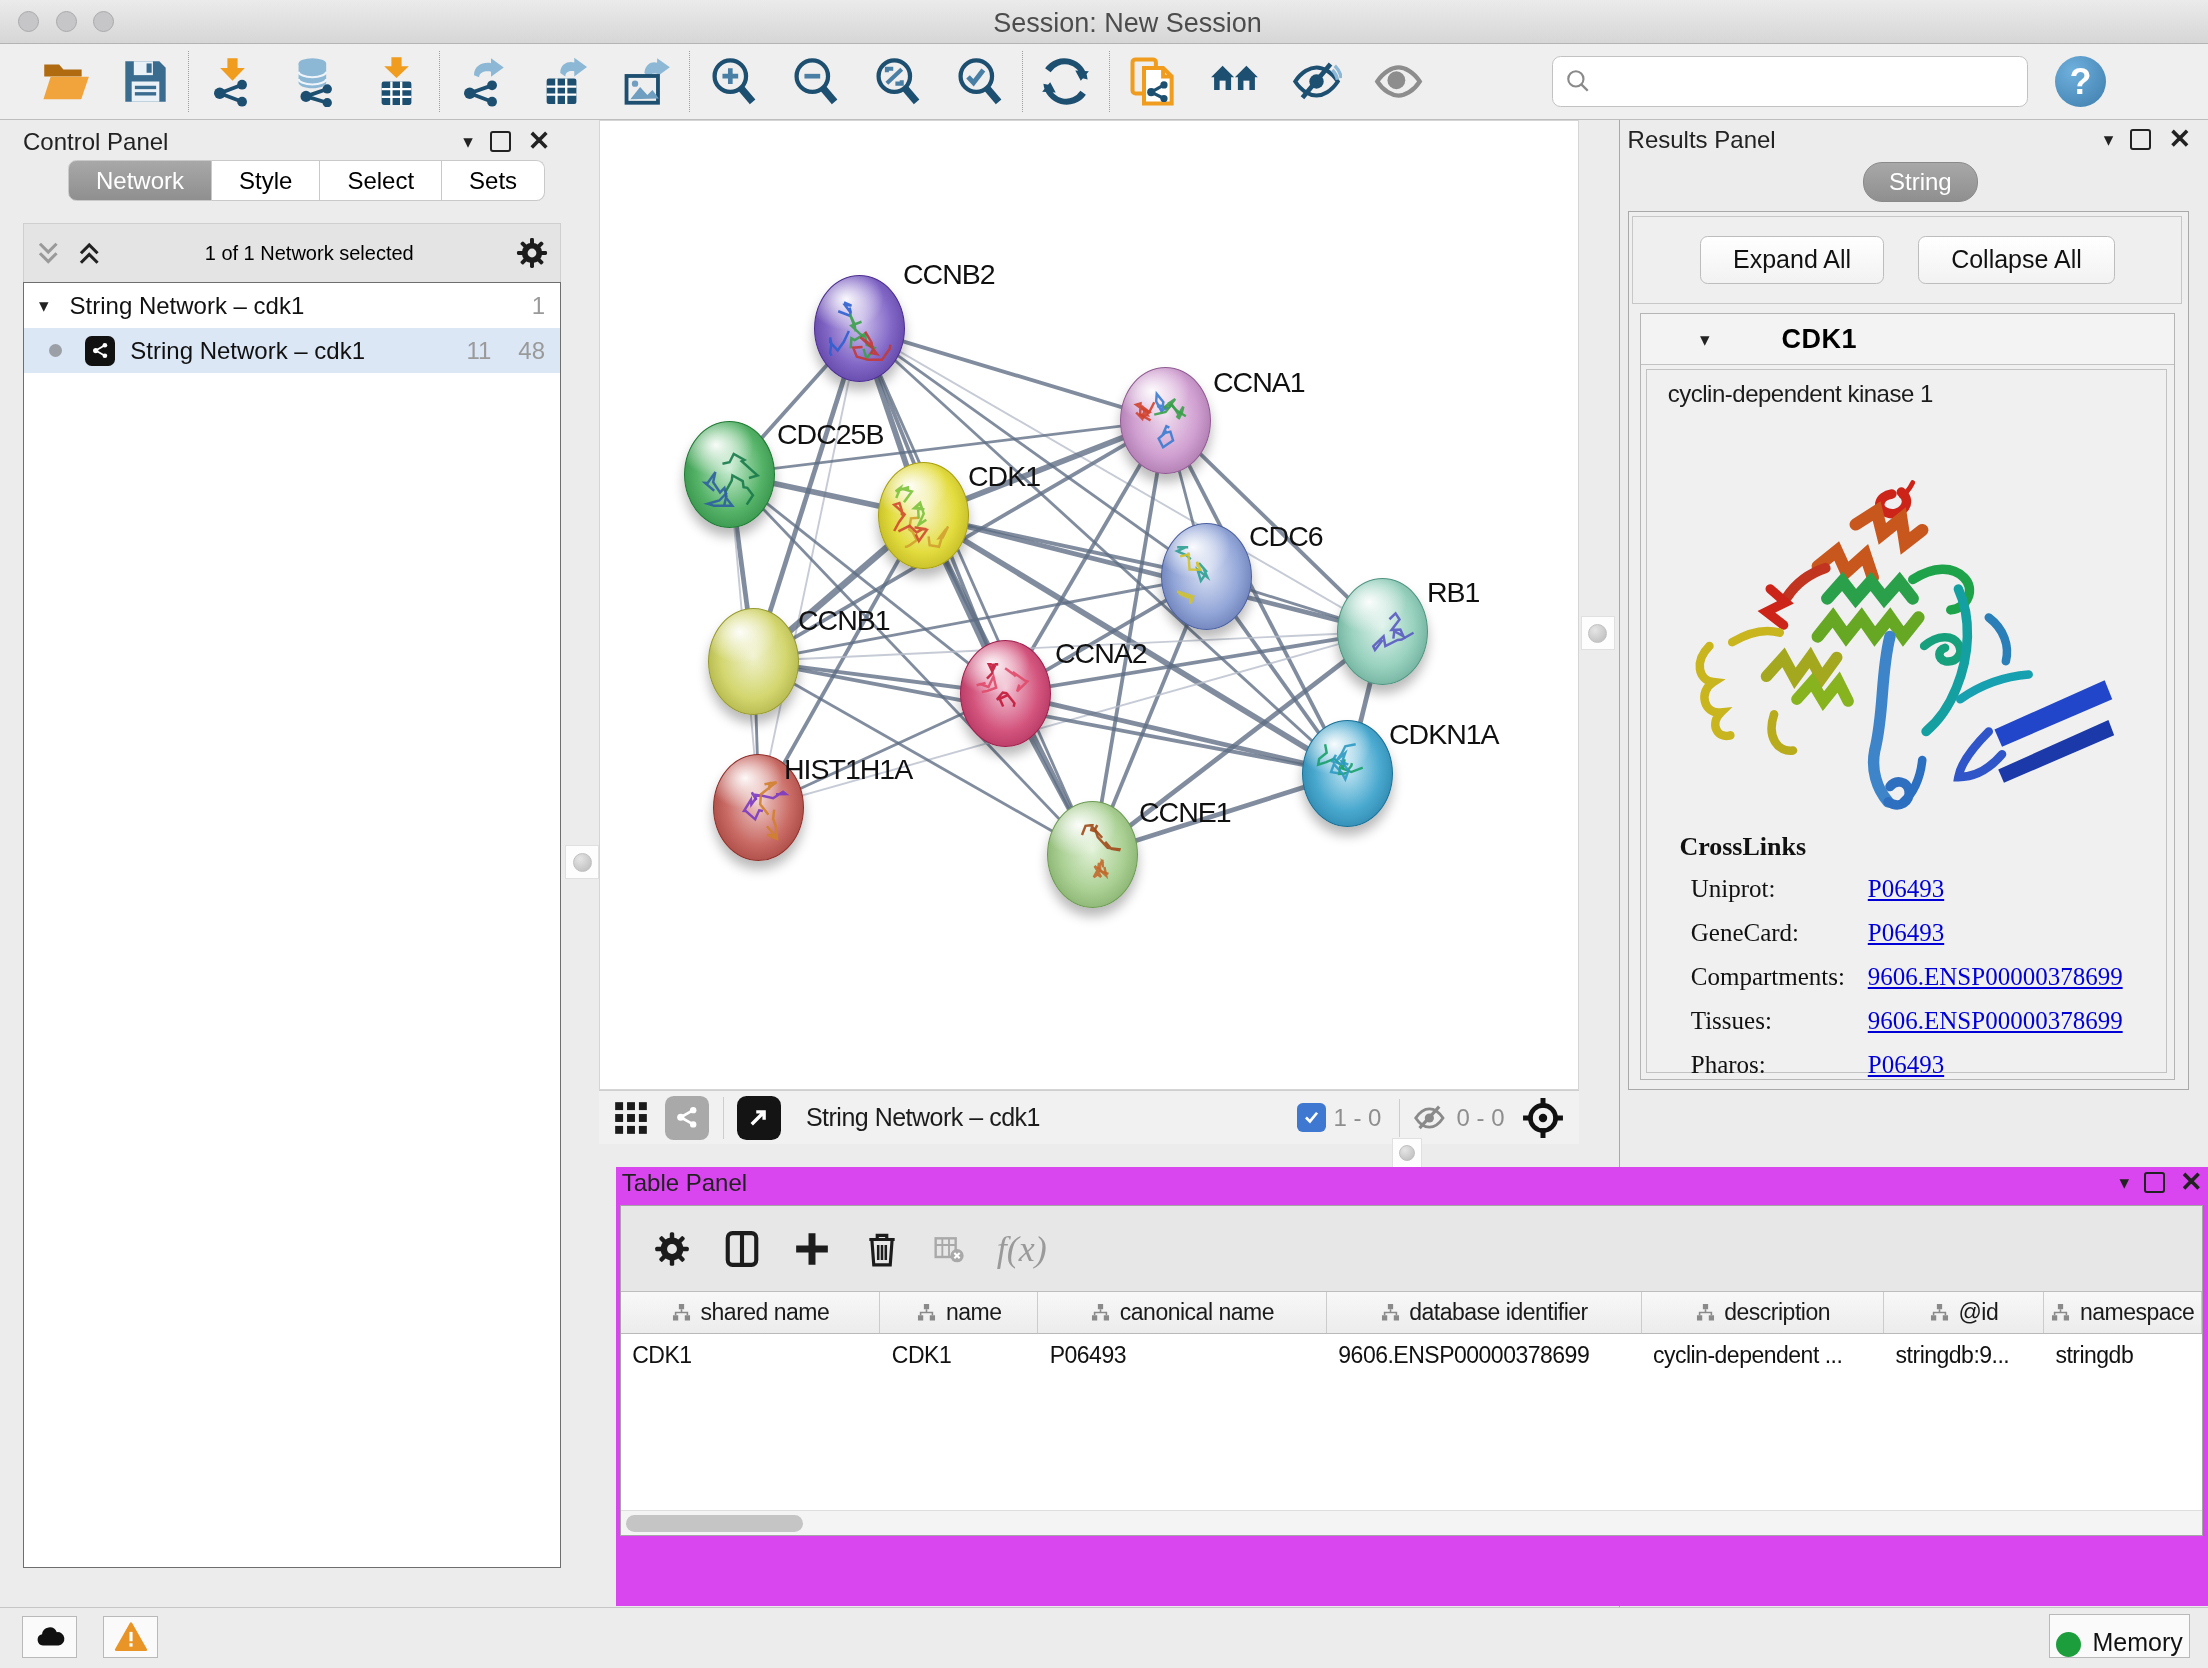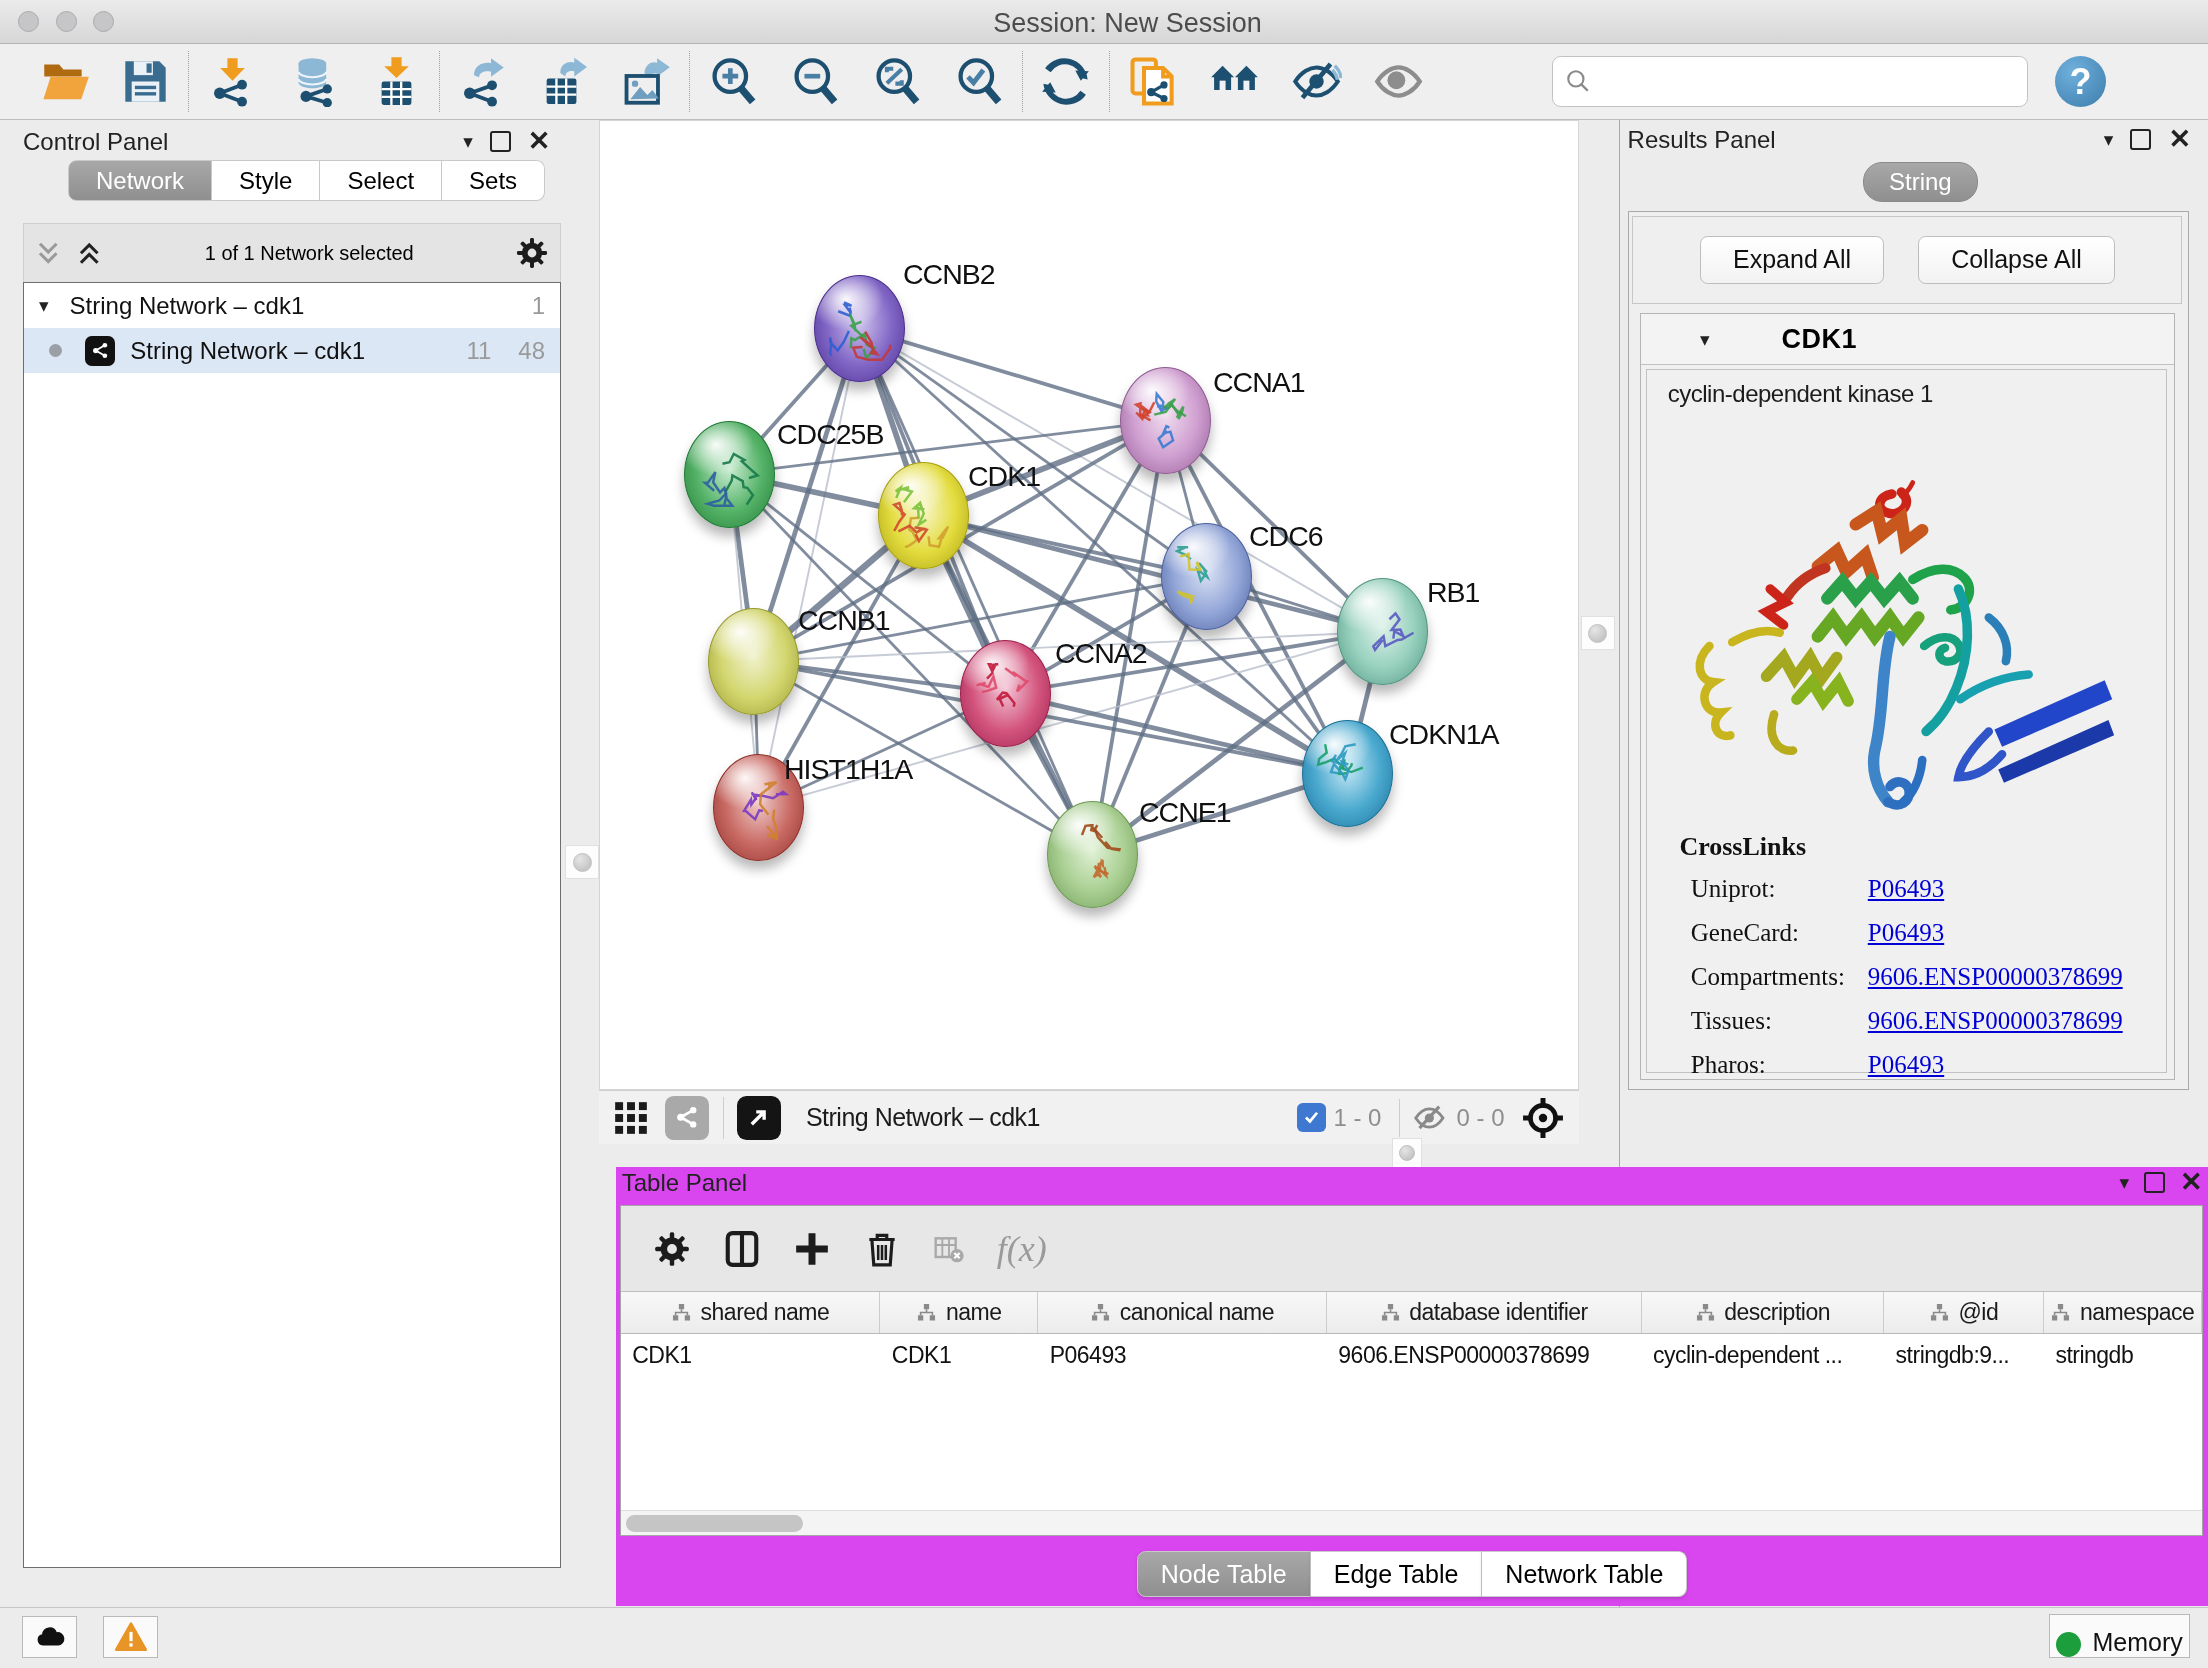--- a/index.html
+++ b/index.html
@@ -756,25 +756,20 @@
           <div class="td" style="width: 315px;">9606.ENSP00000378699</div>
           <div class="td" style="width: 243px;">cyclin-dependent ...</div>
           <div class="td" style="width: 160px;">stringdb:9...</div>
           <div class="td" style="width: 158px;">stringdb</div>
         </div>
       </div>
     <div id="tp-hscroll">
       <div id="tp-thumb"></div>
     </div>
   </div>
-  <div id="tbl-tabs" class="seg">
-    <div class="tab sel">Node Table</div>
-    <div class="tab">Edge Table</div>
-    <div class="tab">Network Table</div>
-  </div>
 </div>
 
 <div id="statusbar">
   <div class="sb-btn" style="left:22px">
     <svg style="width:34px;height:34px" viewBox="0 0 24 24">
       <path d="M7 18a4 4 0 0 1-.6-7.9A5.4 5.4 0 0 1 16.8 8.6 3.6 3.6 0 0 1 18 18z" fill="#111"></path>
     </svg>
   </div>
   <div class="sb-btn" style="left:103px">
     <svg style="width:34px;height:34px" viewBox="0 0 24 24">

